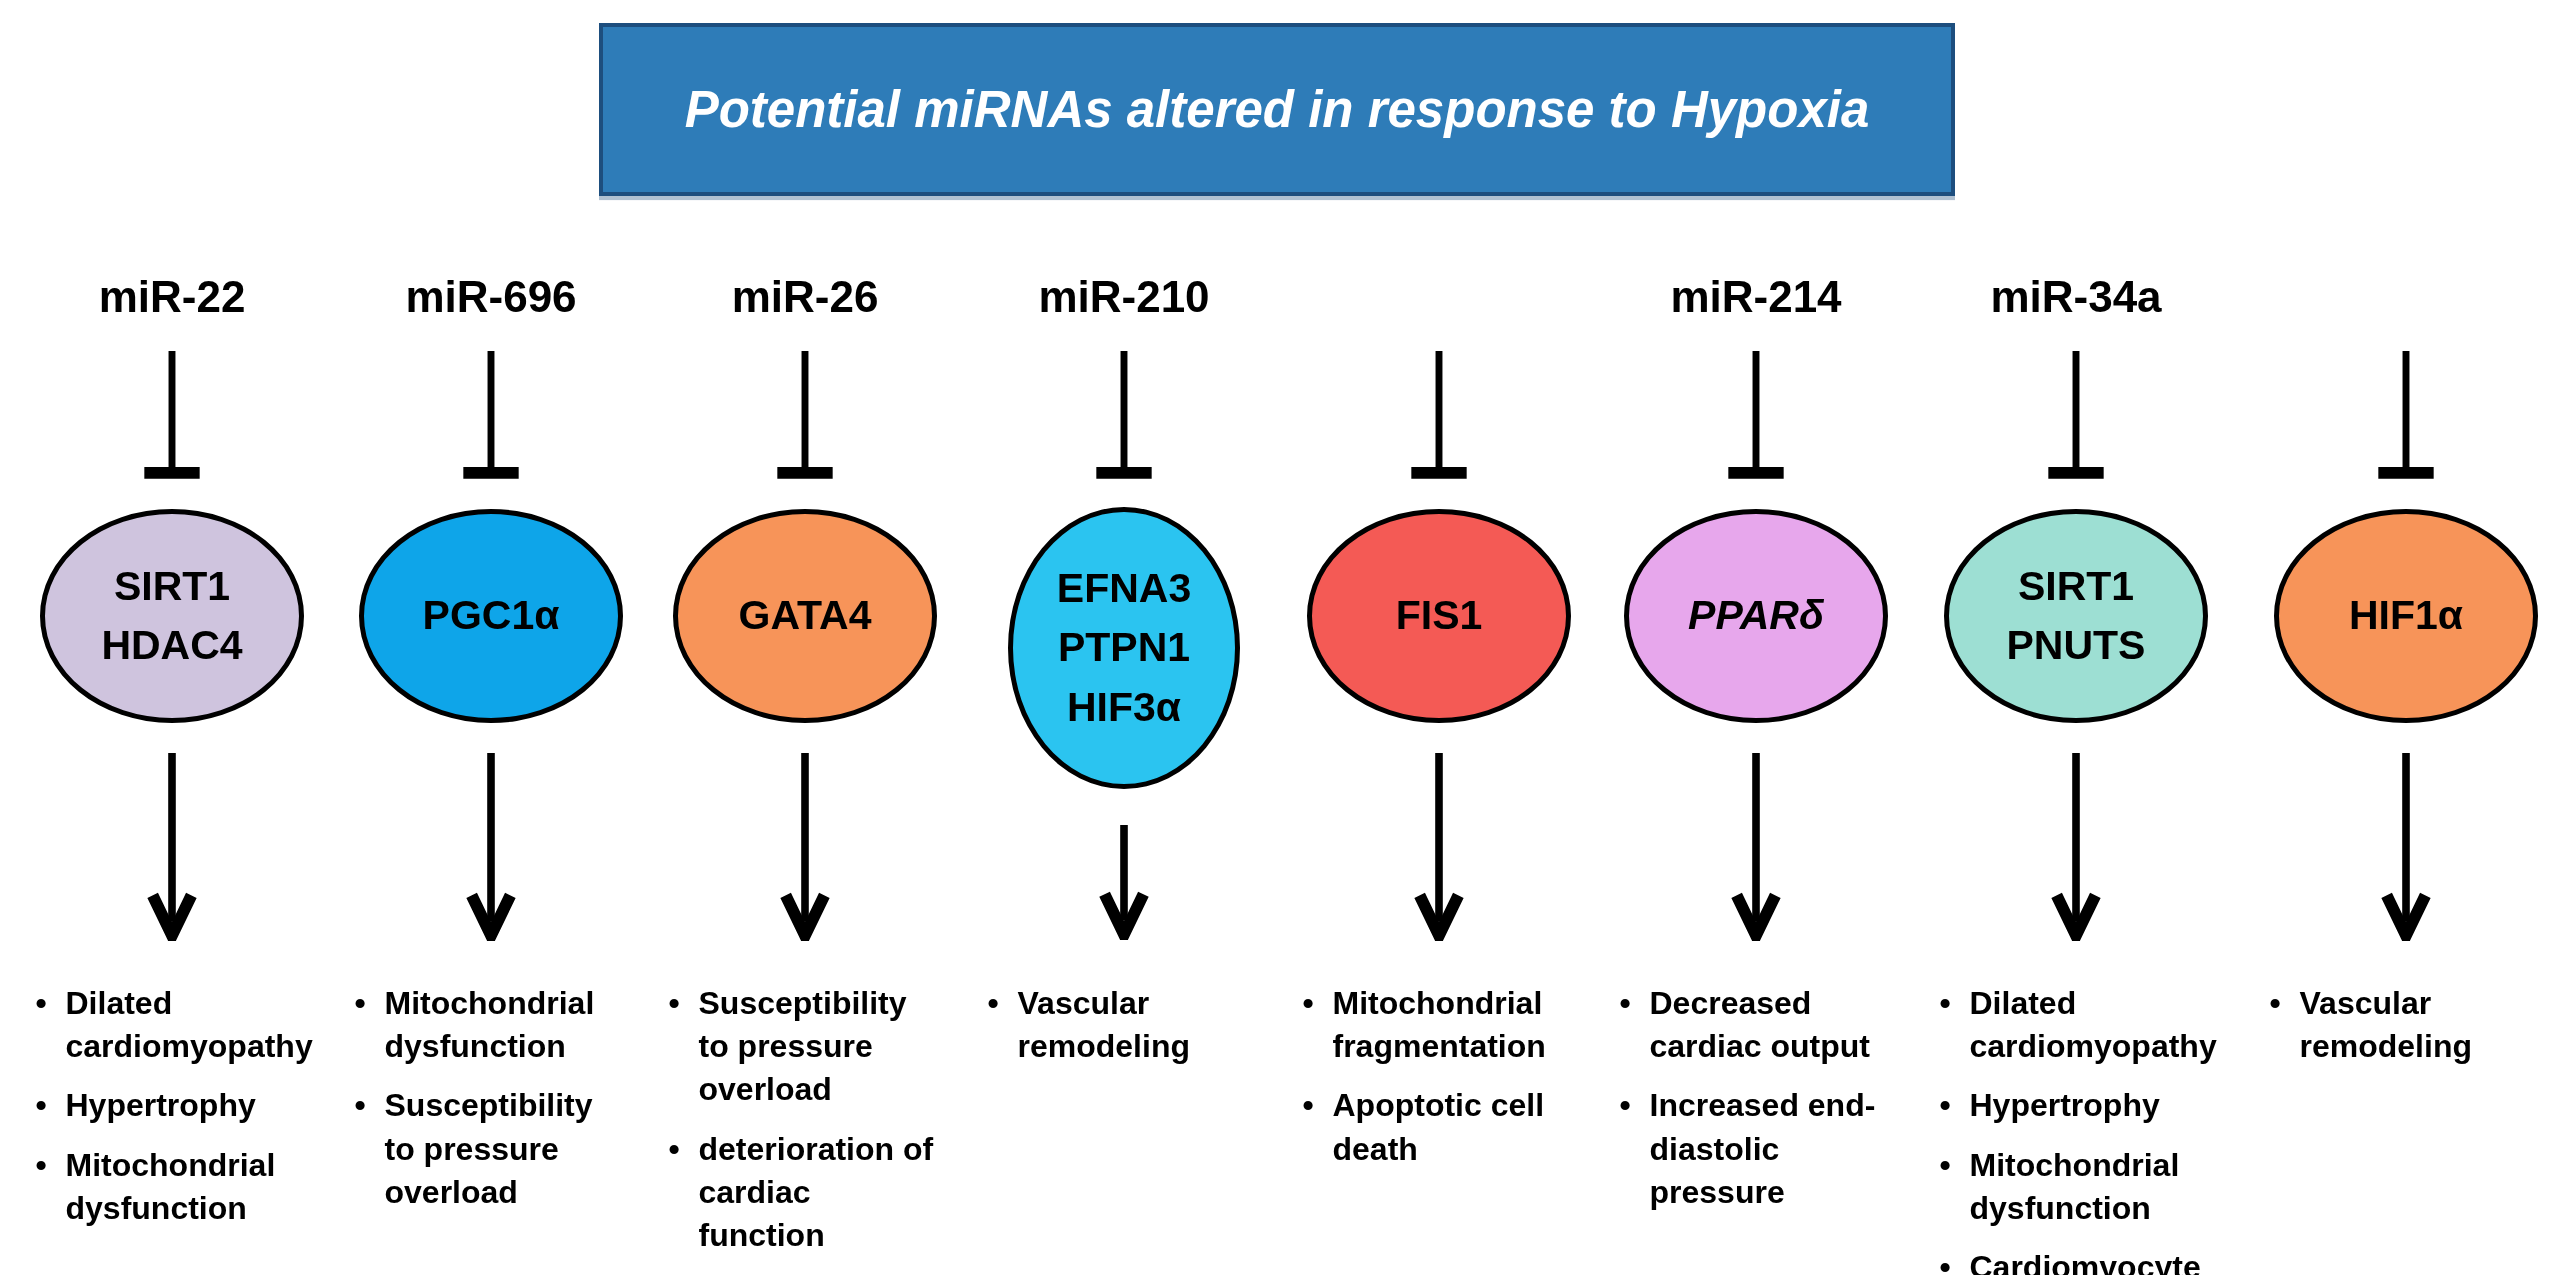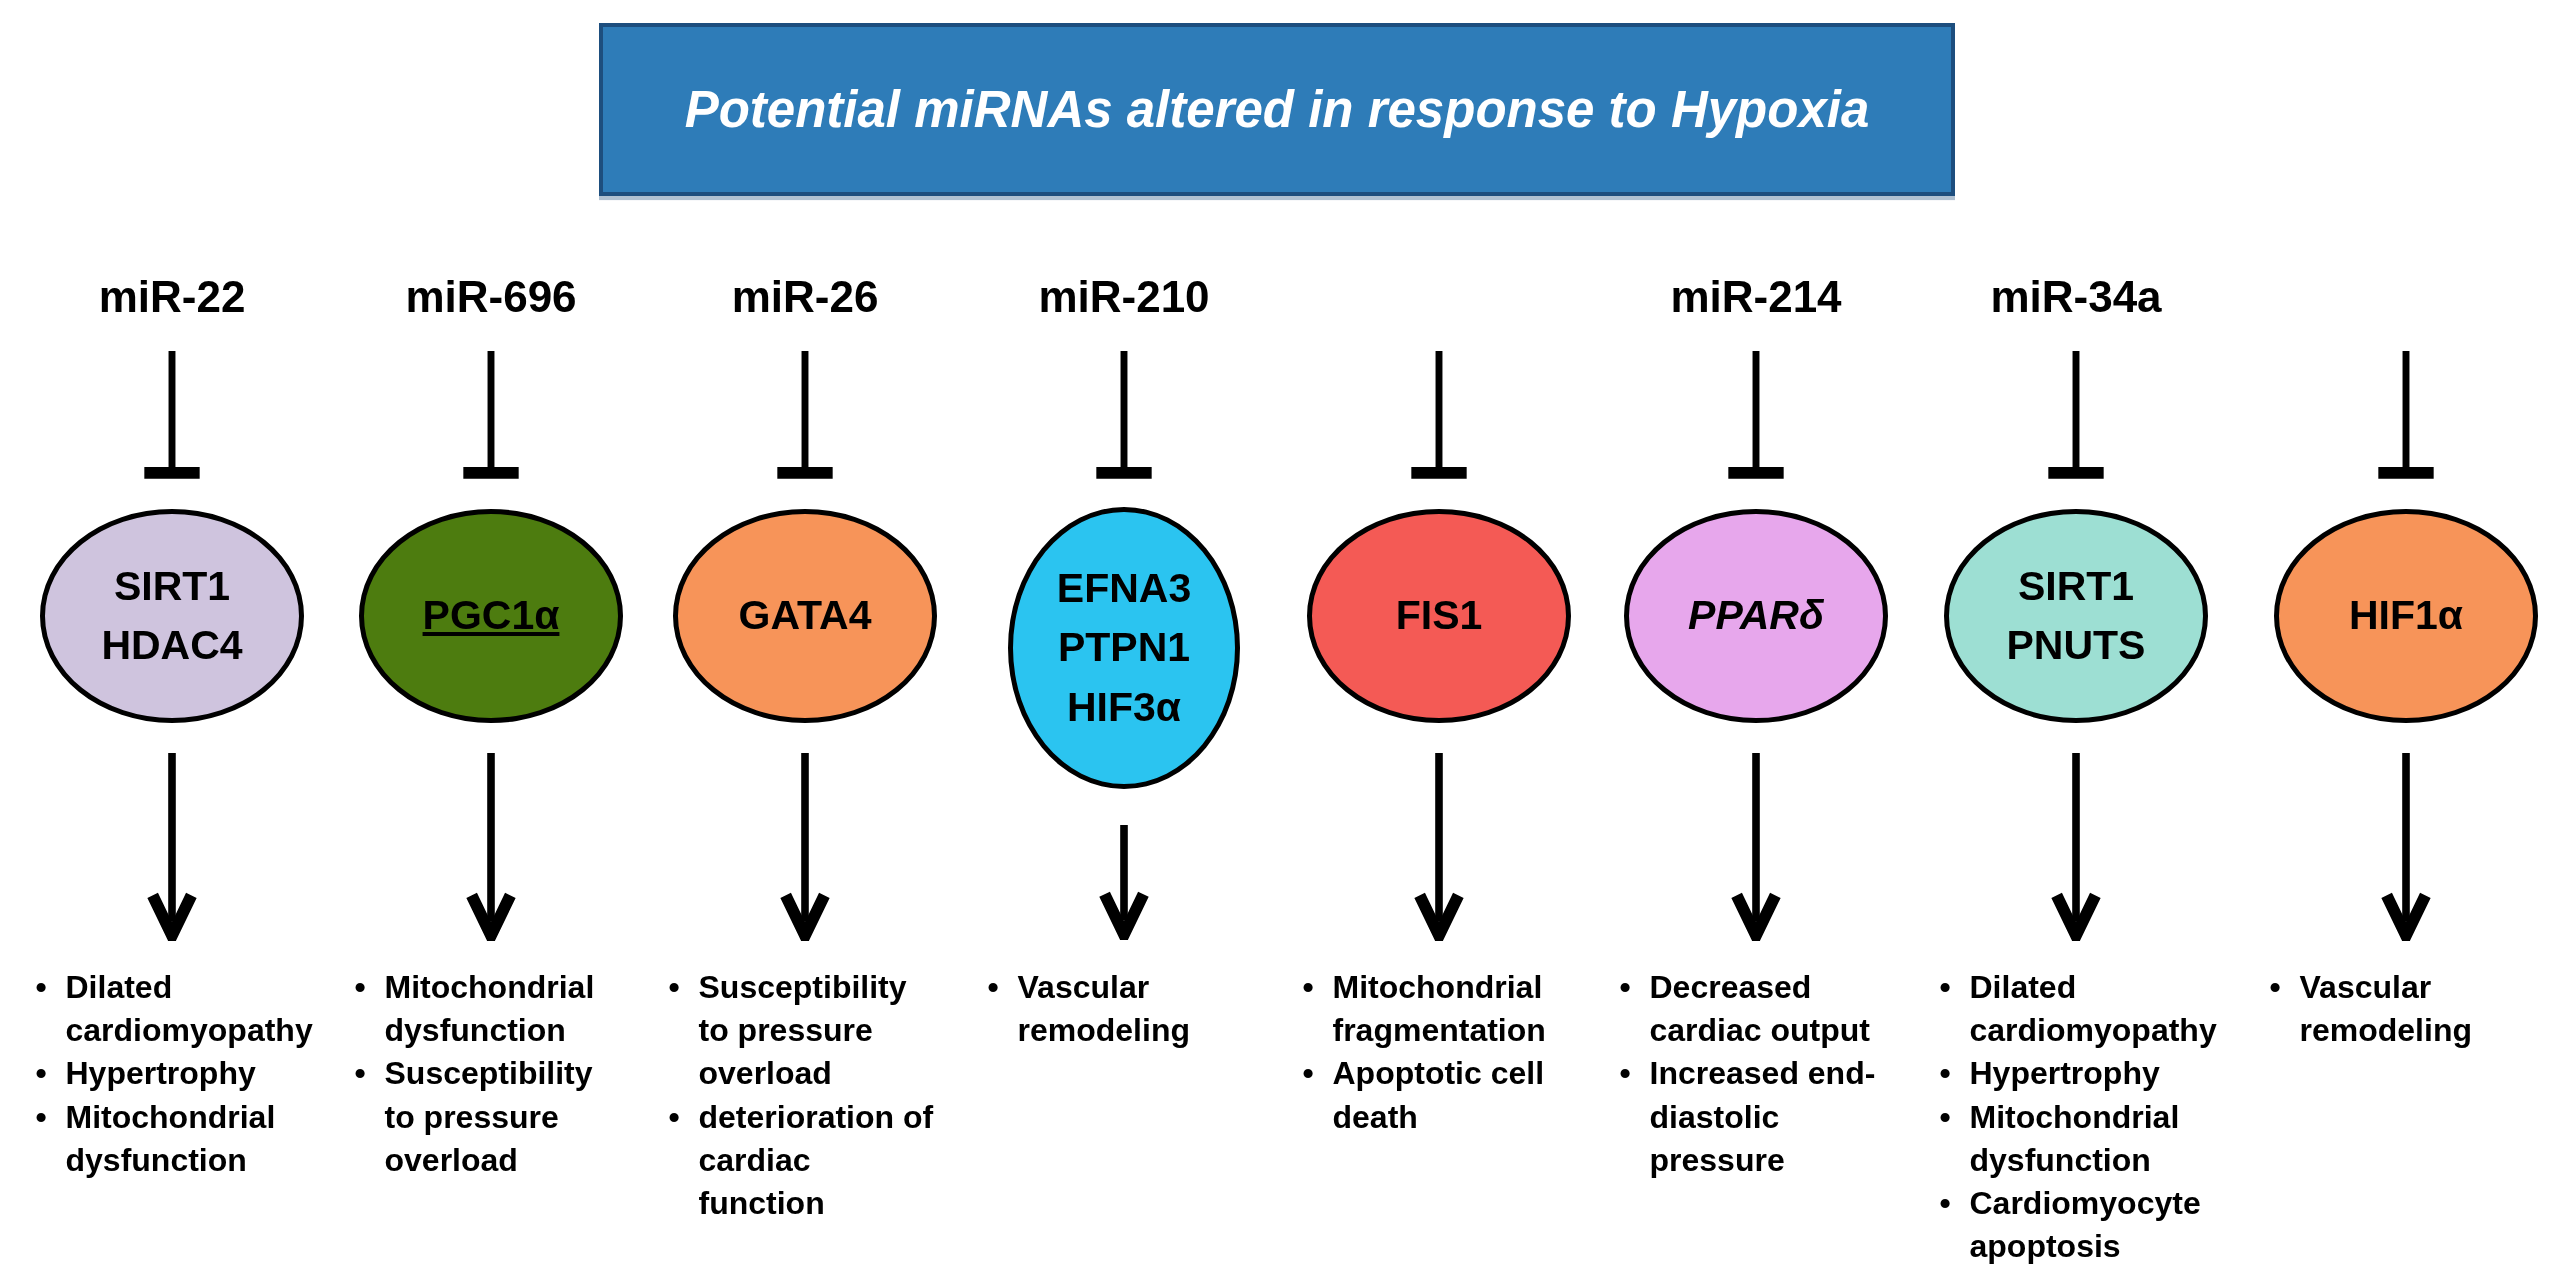--- a/index.html
+++ b/index.html
@@ -36,21 +36,21 @@
     font-size:41px;line-height:1.45;text-align:center;
   }
   .col-4 .ellipse{width:232px;height:282px;top:507px;}
   .arrow{position:absolute;top:753px;left:50%;transform:translateX(-50%);line-height:0;}
   .col-4 .arrow{top:825px;}
   .effects{
     position:absolute;top:966px;left:50%;transform:translateX(-50%);
     width:max-content;max-width:304px;
     font-size:32px;line-height:1.35;text-align:left;
   }
-  .effect{display:flex;align-items:flex-start;}
+  .effect{display:flex;align-items:flex-start;margin-top:16px;}
   .dot{flex:0 0 30px;}
   .dot::before{content:"\2022";}
   .etext{display:block;max-width:243px;}
 </style>
 </head>
 <body>
 
 <div class="page">
 
   <div class="title-box" style="background-color: rgb(46, 124, 184); border-color: rgb(29, 78, 126); color: #ffffff; font-style: italic;">
@@ -96,21 +96,21 @@
   <div class="col col-2" style="left:339px;width:304px">
     <div class="mirnas">
       <div>miR-696</div>
     </div>
     <div class="tbar">
       <svg width="61" height="128" viewBox="0 0 88 185">
           <line x1="44" y1="0" x2="44" y2="170" stroke="#000" stroke-width="10"></line>
           <line x1="4" y1="176" x2="84" y2="176" stroke="#000" stroke-width="17"></line>
         </svg>
     </div>
-    <div class="ellipse" style="background-color: #4d7c0f; text-decoration: underline;">
+    <div class="ellipse" style="background-color: #0ea5e9;">
       <div>PGC1α</div>
     </div>
     <div class="arrow">
       <svg width="53" height="188" viewBox="0 0 76 272">
           <line x1="38" y1="0" x2="38" y2="244" stroke="#000" stroke-width="11"></line>
           <path d="M10 206 L38 264 L66 206" fill="none" stroke="#000" stroke-width="17"></path>
         </svg>
     </div>
     <div class="effects">
       <div class="effect">

